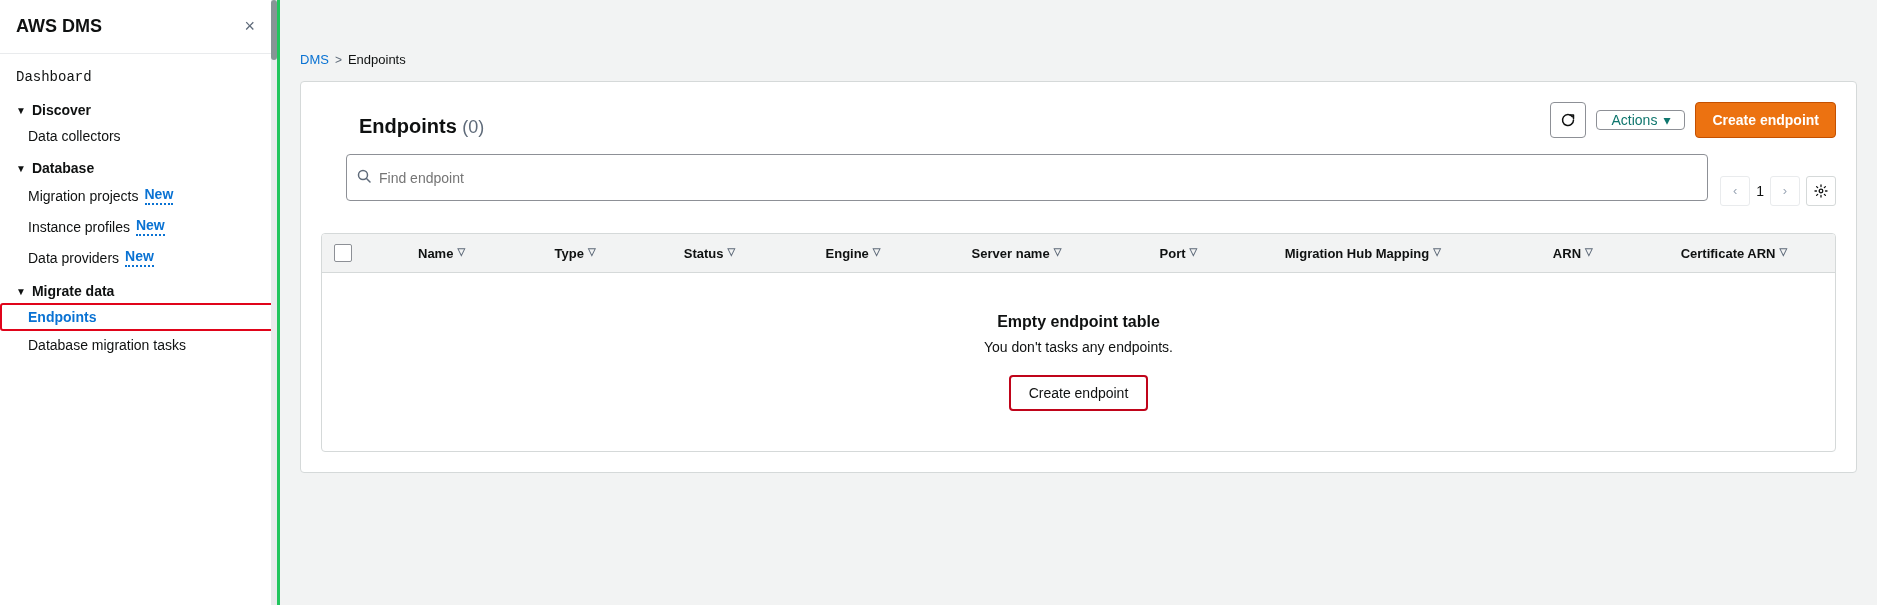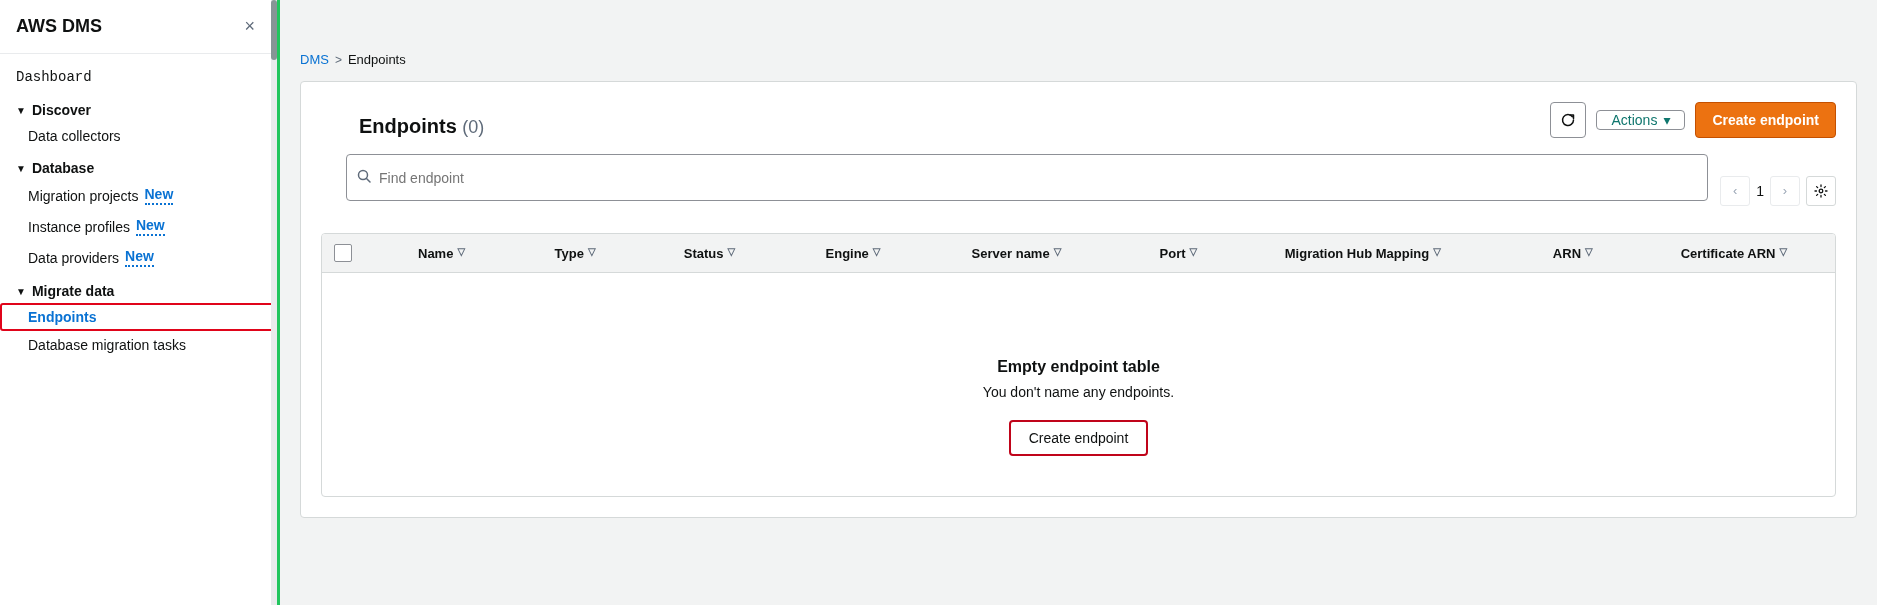--- a/index.html
+++ b/index.html
@@ -249,21 +249,20 @@
     
     .empty-state {
       padding: 40px 0;
       text-align: center;
     }
     .empty-state-title {
       font-size: 16px;
       font-weight: 700;
       color: #0f1111;
       margin-bottom: 8px;
-      margin-top: 45px;
     }
     .empty-state-desc {
       font-size: 14px;
       color: #0f1111;
       margin-bottom: 20px;
     }
 
     
     .pagination-area {
       display: flex;
@@ -475,21 +474,21 @@
                 <span class="sort-icon">▽</span>
               </div>
             </th>
           </tr>
         </thead>
         <tbody>
           <tr>
             <td colspan="10">
               <div class="empty-state">
                 <div class="empty-state-title">Empty endpoint table</div>
-                <div class="empty-state-desc">You don't name any endpoints.</div>
+                <div class="empty-state-desc">You don't tasks any endpoints.</div>
                 <button class="btn-create-inline-highlight">Create endpoint</button>
               </div>
             </td>
           </tr>
         </tbody>
       </table>
     </div>
 
   </div>
 </div>

